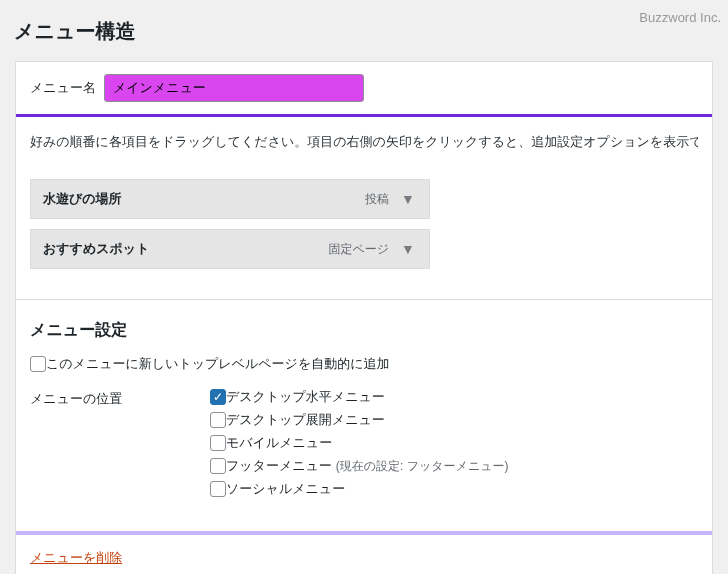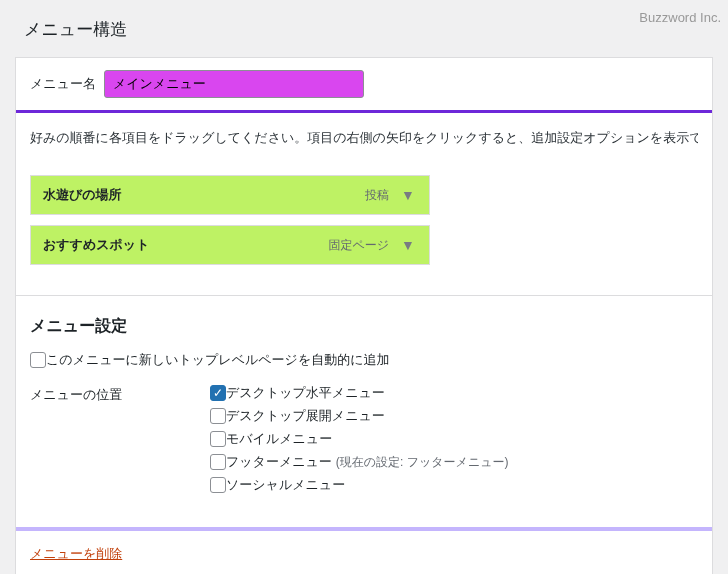--- a/index.html
+++ b/index.html
@@ -13,23 +13,23 @@
       overflow: hidden;
     }
     .brand {
       position: absolute;
       top: 10px;
       right: 7px;
       color: #999;
       font-size: 13px;
     }
     .page-title {
-      font-size: 17px;
-      font-weight: 400;
-      padding: 18px 24px 16px;
+      font-size: 20px;
+      font-weight: 700;
+      padding: 18px 14px 16px;
     }
     .panel {
       margin: 0 15px;
       border: 1px solid #dcdcde;
       background: #fff;
     }
     .menu-name-row {
       padding: 12px 14px;
       border-bottom: 3px solid #6d28d9;
       display: flex;
@@ -55,21 +55,21 @@
     .hint {
       font-size: 13px;
       color: #2c3338;
       margin-bottom: 28px;
       white-space: nowrap;
       overflow: hidden;
     }
     .menu-item {
       width: 400px;
       border: 1px solid #dcdcde;
-      background: #bef264;
+      background: #e5e5e5;
       display: flex;
       align-items: center;
       padding: 10px 12px;
       margin-bottom: 10px;
       cursor: move;
     }
     .menu-item-title {
       font-weight: 600;
       font-size: 13px;
       flex: 1;

